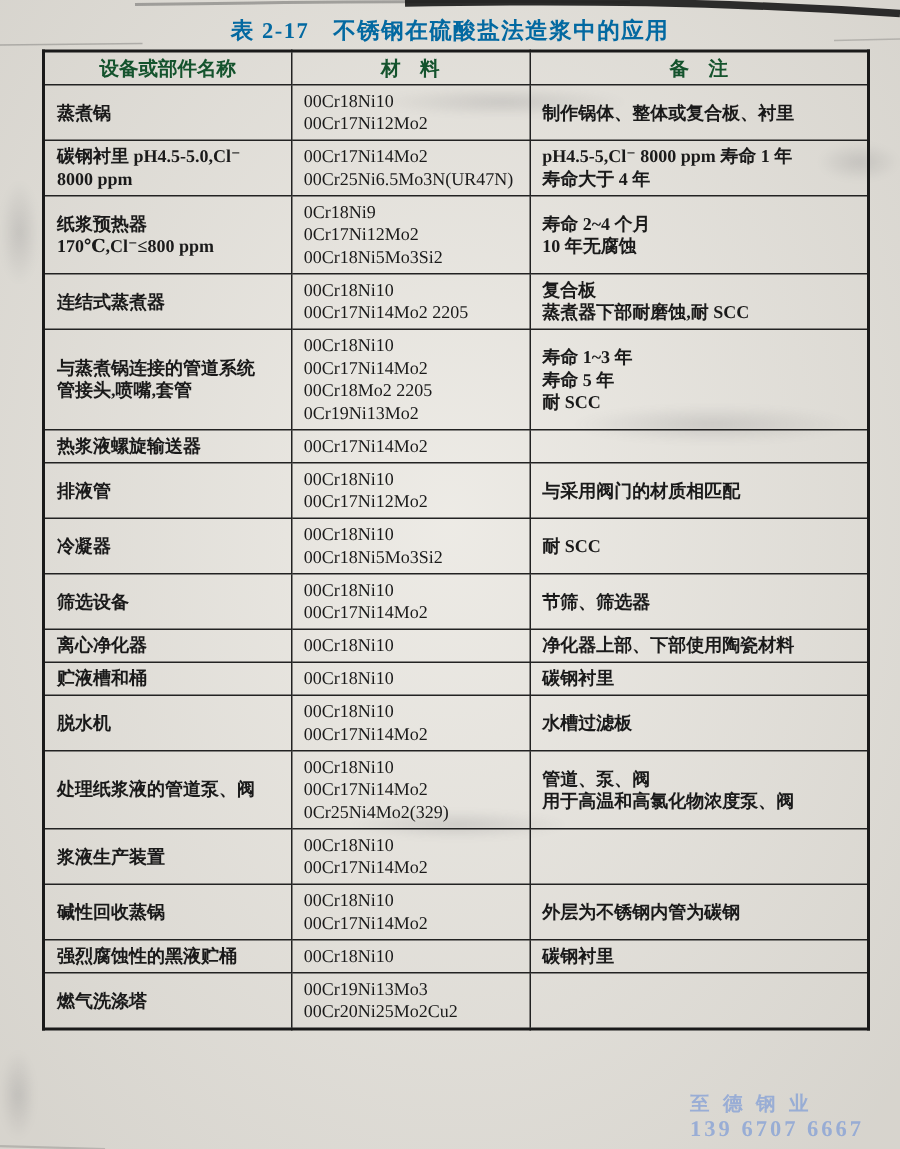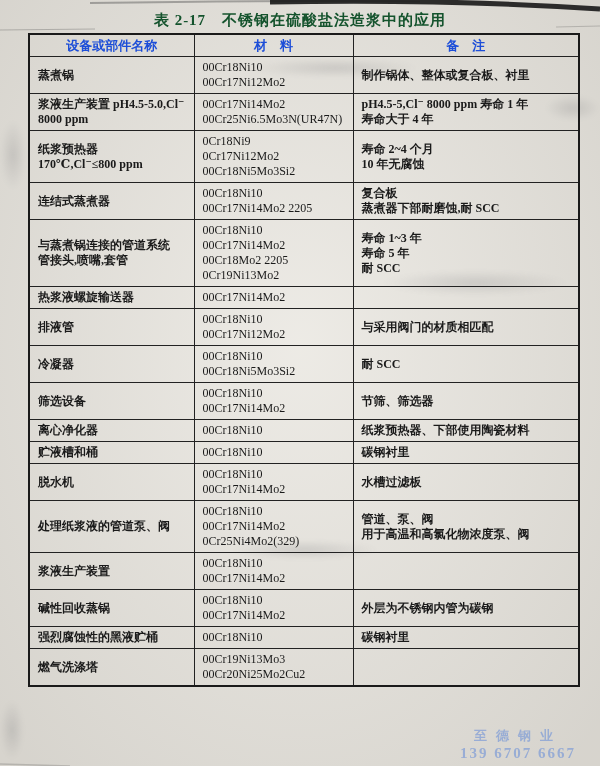--- a/index.html
+++ b/index.html
@@ -7,46 +7,46 @@
     width:600px;height:766px;position:relative;overflow:hidden;
     font-family:"Liberation Serif","DejaVu Serif",serif;
     background:
       radial-gradient(ellipse at 50% 45%, rgba(255,255,255,0.25), rgba(0,0,0,0.07) 95%),
       #e7e4dd;
     color:#1a1a1a;
   }
   .scan-edge{position:absolute;left:0;top:0;width:600px;height:766px;pointer-events:none;}
   .page-title{
     position:absolute;top:11px;left:0;width:600px;text-align:center;
-    font-size:15px;font-weight:bold;letter-spacing:1px;color:#14532d;
+    font-size:15px;font-weight:bold;letter-spacing:1px;color:#0369a1;
   }
   .doc-table{
     position:absolute;left:28px;top:33px;width:550px;
     border-collapse:collapse;table-layout:fixed;
     background:transparent;
   }
   .doc-table th,.doc-table td{
     border:1px solid #222;
     font-size:12px;line-height:15px;
     vertical-align:middle;
     padding:3px 8px;
   }
   .doc-table{border:2px solid #1a1a1a;}
   .doc-table thead th{
     height:17px;text-align:center;font-weight:bold;font-size:13px;
-    padding:2px 4px;color:#1d4ed8;
+    padding:2px 4px;color:#14532d;
   }
   .col-name{width:165px;}
   .col-mat{width:159px;}
   .col-note{width:226px;}
   .doc-table td{font-weight:600;}
   .doc-table td.material-cell{font-weight:500;}
   .line{white-space:nowrap;}
   .watermark{
-    position:absolute;right:24px;top:727px;text-align:center;
+    position:absolute;right:24px;top:727px;text-align:left;
     pointer-events:none;
   }
   .watermark .wm-1{font-size:13px;letter-spacing:9px;font-weight:bold;}
   .watermark .wm-2{font-size:15px;letter-spacing:2px;font-weight:bold;}
   .artifact{position:absolute;pointer-events:none;}
   .smudge{filter:blur(2px);opacity:.35;background:radial-gradient(ellipse,rgba(90,90,95,.5),rgba(90,90,95,0) 70%);}
 </style>
 </head>
 <body>
 
@@ -88,21 +88,21 @@
         <td class="material-cell">
           <div class="line">00Cr18Ni10</div>
           <div class="line">00Cr17Ni12Mo2</div>
         </td>
         <td class="remarks-cell">
           <div class="line">制作锅体、整体或复合板、衬里</div>
         </td>
       </tr>
       <tr>
         <td class="equipment-name-cell">
-          <div class="line">浆液生产装置 pH4.5-5.0,Cl⁻</div>
+          <div class="line">碳钢衬里 pH4.5-5.0,Cl⁻</div>
           <div class="line">8000 ppm</div>
         </td>
         <td class="material-cell">
           <div class="line">00Cr17Ni14Mo2</div>
           <div class="line">00Cr25Ni6.5Mo3N(UR47N)</div>
         </td>
         <td class="remarks-cell">
           <div class="line">pH4.5-5,Cl⁻ 8000 ppm 寿命 1 年</div>
           <div class="line">寿命大于 4 年</div>
         </td>
@@ -198,21 +198,21 @@
         </td>
       </tr>
       <tr>
         <td class="equipment-name-cell">
           <div class="line">离心净化器</div>
         </td>
         <td class="material-cell">
           <div class="line">00Cr18Ni10</div>
         </td>
         <td class="remarks-cell">
-          <div class="line">纸浆预热器、下部使用陶瓷材料</div>
+          <div class="line">净化器上部、下部使用陶瓷材料</div>
         </td>
       </tr>
       <tr>
         <td class="equipment-name-cell">
           <div class="line">贮液槽和桶</div>
         </td>
         <td class="material-cell">
           <div class="line">00Cr18Ni10</div>
         </td>
         <td class="remarks-cell">

